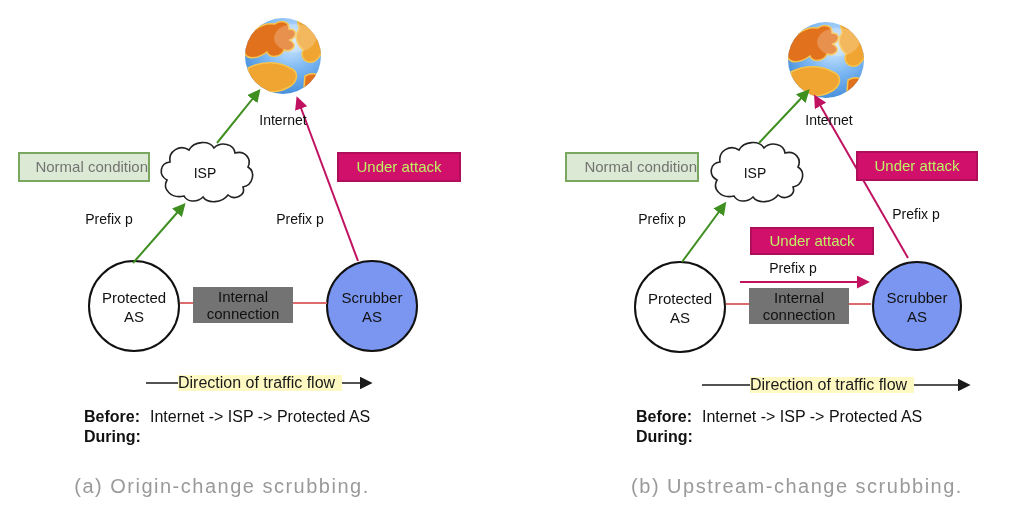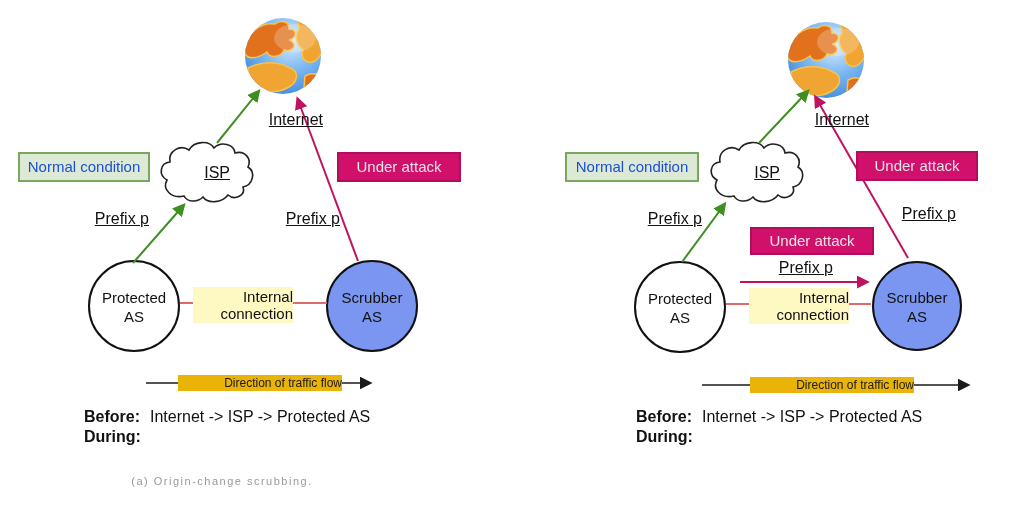--- a/index.html
+++ b/index.html
@@ -14,42 +14,42 @@
     --caption-gray: #9a9a9a;
   }
   html, body { margin:0; padding:0; background:#ffffff; }
   #stage {
     position:relative; width:1024px; height:530px; background:#ffffff;
     font-family:"Liberation Sans", sans-serif; color:#111; overflow:hidden;
   }
   .panel { position:absolute; top:0; width:512px; height:530px; }
   .panel.a { left:0; } .panel.b { left:512px; }
   .layer { position:absolute; left:0; top:0; }
-  .lbl { position:absolute; font-size:16px; line-height:18px; text-align:right; white-space:nowrap;text-decoration:underline; }
+  .lbl { position:absolute; font-size:14px; line-height:18px; text-align:center; white-space:nowrap; }
   .badge {
     position:absolute; box-sizing:border-box; height:30px; line-height:26px;
     text-align:center; font-size:15px; white-space:nowrap;
   }
-  .badge.normal { background:var(--normal-fill); border:2px solid var(--normal-border); color:#1d4ed8; }
-  .badge.attack { background:var(--attack-pink); border:2px solid var(--attack-border); color:#e5e5e5; }
+  .badge.normal { background:var(--normal-fill); border:2px solid var(--normal-border); color:#737373;text-align:right; }
+  .badge.attack { background:var(--attack-pink); border:2px solid var(--attack-border); color:#bef264; }
   .node-label { position:absolute; text-align:center; font-size:15px; line-height:19px; }
   .conn-label {
-    position:absolute; width:100px; text-align:right; font-size:15px; line-height:17px;
-    background:#fef9c3; padding:1px 0;
+    position:absolute; width:100px; text-align:center; font-size:15px; line-height:17px;
+    background:#737373; padding:1px 0;
   }
   .dir-label {
-    position:absolute; width:164px; text-align:right; font-size:12px; line-height:16px;
-    background:#eab308; color:#1a1a1a;
+    position:absolute; width:164px; text-align:left; font-size:16px; line-height:16px;
+    background:#fef9c3; color:#1a1a1a;
   }
   .routes { position:absolute; font-size:16px; line-height:20px; }
   .route { display:flex; }
   .route-label { width:56px;font-weight:bold; }
   .route-path { margin-left:10px; white-space:nowrap; }
   .caption {
-    position:absolute; width:400px; text-align:center; font-size:11px;
+    position:absolute; width:400px; text-align:center; font-size:20px;
     letter-spacing:1.5px; color:var(--caption-gray);
   }
   svg { display:block; }
   .cloud-shape { fill:#ffffff; stroke:#222222; stroke-width:1.6; }
   .node-circle { stroke:#111111; stroke-width:2; }
   .node-circle.protected { fill:#ffffff; }
   .node-circle.scrubber { fill:var(--scrubber-fill); }
   .green-line { stroke:var(--green-arrow); stroke-width:2; fill:none; }
   .pink-line { stroke:var(--attack-arrow); stroke-width:2; fill:none; }
   .internal-conn-line { stroke:var(--internal-line); stroke-width:2; fill:none; }
@@ -212,14 +212,15 @@
     <div class="routes" style="left:124px; top:407px;">
       <div class="route">
         <span class="route-label">Before:</span>
         <span class="route-path">Internet -&gt; ISP -&gt; Protected AS</span>
       </div>
       <div class="route">
         <span class="route-label">During:</span>
       </div>
     </div>
 
+    <div class="caption" style="left:85px; top:475px;">(b) Upstream-change scrubbing.</div>
   </div>
 </div>
 
 </body></html>

